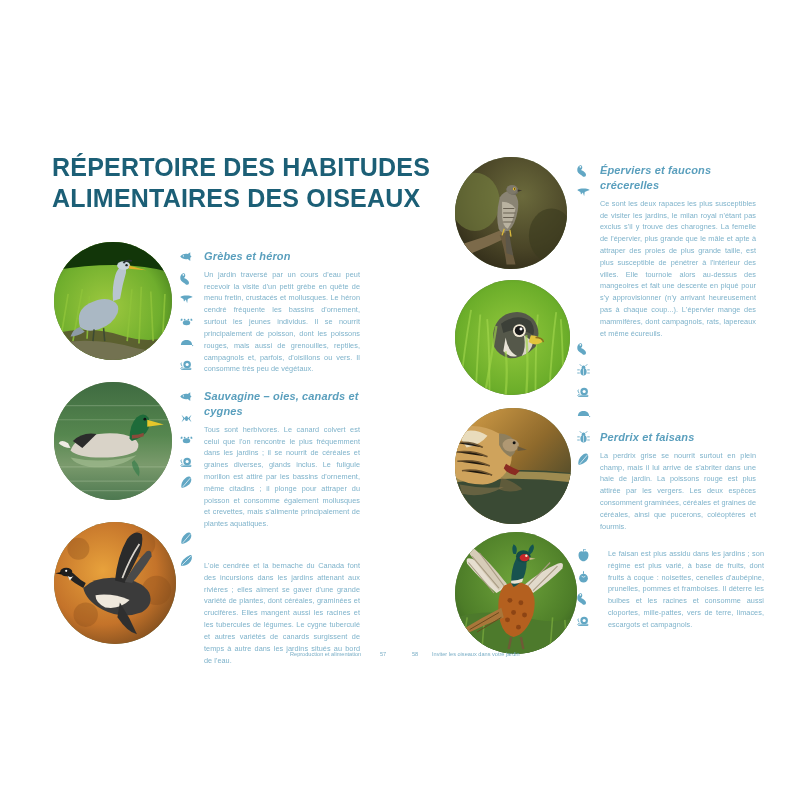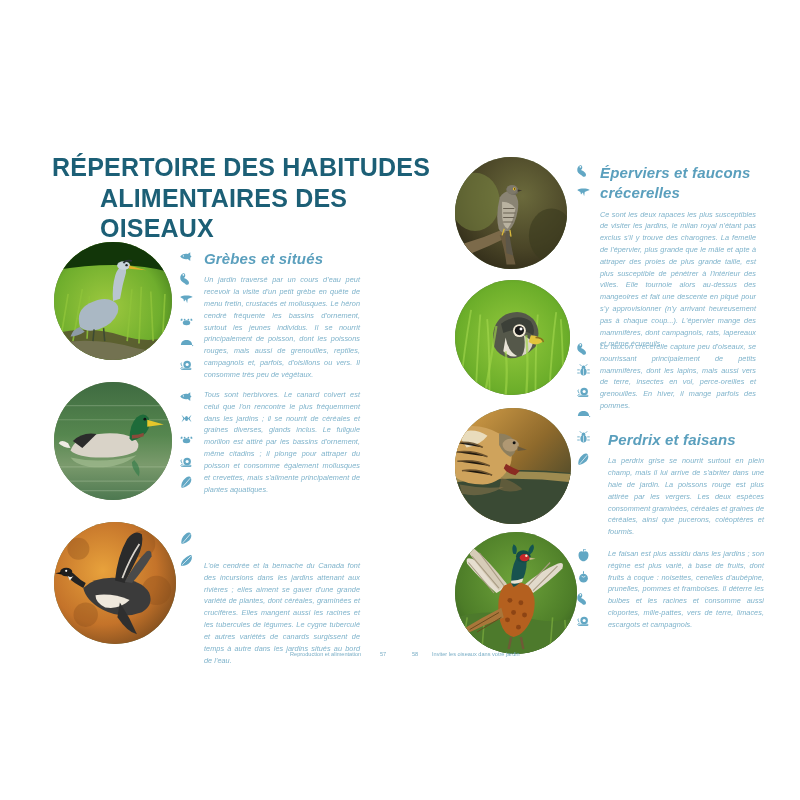--- a/index.html
+++ b/index.html
@@ -13,51 +13,50 @@
 
   
   .title{
     position:absolute;left:52px;top:152px;width:380px;
     color:#1c5f76;
     font-size:25px;
     font-weight:bold;
     line-height:1.22;
     letter-spacing:.2px;
   }
-  .title .l2{display:block;margin-left:48px;}
+  .title .l2{display:block;}
   .photo{
     position:absolute;
     border-radius:50%;
     overflow:hidden;
     background:#6a7f54;
   }
 
   
   .icons{position:absolute;width:20px;}
   .icons svg{display:block;width:17px;height:15px;margin:0 auto 6.5px auto;fill:#62a7c4;}
 
   
   .txt{position:absolute;color:#6fa9c3;}
   .heading{
     color:#5a9fbd;
     font-style:italic;
-    font-size:15px;
+    font-size:11px;
     font-weight:bold;
     line-height:1.35;
     margin:0 0 5px 0;
     letter-spacing:.15px;
   }
   .para{
     font-size:7.3px;
     line-height:1.62;
     text-align:justify;
     color:#7fb3cb;
     margin:0;
     letter-spacing:.05px;
-    font-style:italic;
   }
 
   
   .footer{position:absolute;top:651px;left:0;width:800px;height:12px;}
   .f-left{position:absolute;left:290px;font-size:5.6px;color:#7aaec6;}
   .f-lnum{position:absolute;left:380px;font-size:5.6px;color:#7aaec6;}
   .f-rnum{position:absolute;left:412px;font-size:5.6px;color:#7aaec6;}
   .f-right{position:absolute;left:432px;font-size:5.6px;color:#7aaec6;}
 </style>
 </head>
@@ -128,21 +127,21 @@
         <path d="M21 16c1 0 2 1 2 1l-2 1zM4 17l-1 3M9 17v3M15 17v3M20 17l1 3"></path>
       </svg>
     <svg viewBox="0 0 24 24">
         <circle cx="13" cy="12" r="6"></circle>
         <circle cx="13" cy="12" r="2.5" fill="#fff"></circle>
         <path d="M7 18h12v2H5c-2 0-3-2-1-3zM5 15l-2-4M3 11l1-2" stroke="#62a7c4" stroke-width="1.5" fill="none"></path>
       </svg>
   </div>
 
   <div class="txt" style="left:204px;top:249px;width:156px;">
-    <p class="heading">Grèbes et situés</p>
+    <p class="heading">Grèbes et héron</p>
     <p class="para">Un jardin traversé par un cours d'eau peut recevoir la visite d'un petit grèbe en quête de menu fretin, crustacés et mollusques. Le héron cendré fréquente les bassins d'ornement, surtout les jeunes individus. Il se nourrit principalement de poisson, dont les poissons rouges, mais aussi de grenouilles, reptiles, campagnols et, parfois, d'oisillons ou vers. Il consomme très peu de végétaux.</p>
   </div>
 
   <div class="photo" style="left:54px;top:382px;width:118px;height:118px;">
     <svg viewBox="0 0 100 100" style="width:100%;height:100%;display:block;">
       <defs>
         <linearGradient id="water" x1="0" y1="0" x2="0" y2="1">
           <stop offset="0%" stop-color="#3f6b41"></stop>
             <stop offset="45%" stop-color="#56874f"></stop>
           <stop offset="70%" stop-color="#7a9a6c"></stop>
@@ -187,20 +186,21 @@
         <circle cx="13" cy="12" r="2.5" fill="#fff"></circle>
         <path d="M7 18h12v2H5c-2 0-3-2-1-3zM5 15l-2-4M3 11l1-2" stroke="#62a7c4" stroke-width="1.5" fill="none"></path>
       </svg>
     <svg viewBox="0 0 24 24">
         <path d="M18 3c3 3 2 9-3 13S6 21 4 20c-1-2 0-9 4-13S15 1 18 3z"></path>
         <path d="M6 19L18 5" stroke="#fff" stroke-width="1.1"></path>
       </svg>
   </div>
 
   <div class="txt" style="left:204px;top:389px;width:156px;">
+    <p class="heading">Sauvagine – oies, canards et cygnes</p>
     <p class="para">Tous sont herbivores. Le canard colvert est celui que l'on rencontre le plus fréquemment dans les jardins ; il se nourrit de céréales et graines diverses, glands inclus. Le fuligule morillon est attiré par les bassins d'ornement, même citadins ; il plonge pour attraper du poisson et consomme également mollusques et crevettes, mais s'alimente principalement de plantes aquatiques.</p>
   </div>
 
   <div class="photo" style="left:54px;top:522px;width:122px;height:122px;">
     <svg viewBox="0 0 100 100" style="width:100%;height:100%;display:block;">
       <defs>
         <radialGradient id="autumn" cx="40%" cy="40%" r="80%">
           <stop offset="0%" stop-color="#e8a23c"></stop>
             <stop offset="55%" stop-color="#c4732a"></stop>
           <stop offset="100%" stop-color="#5c3a18"></stop>
@@ -343,23 +343,20 @@
         <circle cx="13" cy="12" r="6"></circle>
         <circle cx="13" cy="12" r="2.5" fill="#fff"></circle>
         <path d="M7 18h12v2H5c-2 0-3-2-1-3zM5 15l-2-4M3 11l1-2" stroke="#62a7c4" stroke-width="1.5" fill="none"></path>
       </svg>
     <svg viewBox="0 0 24 24">
         <path d="M3 16c0-5 4-8 9-8s9 3 9 8z"></path>
         <path d="M21 16c1 0 2 1 2 1l-2 1zM4 17l-1 3M9 17v3M15 17v3M20 17l1 3"></path>
       </svg>
   </div>
 
-  <div class="txt" style="left:600px;top:341px;width:156px;">
-    <p class="para">Le faucon crécerelle capture peu d'oiseaux, se nourrissant principalement de petits mammifères, dont les lapins, mais aussi vers de terre, insectes en vol, perce-oreilles et grenouilles. En hiver, il mange parfois des pommes.</p>
-  </div>
 
   <div class="photo" style="left:455px;top:408px;width:116px;height:116px;">
     <svg viewBox="0 0 100 100" style="width:100%;height:100%;display:block;">
       <defs>
         <linearGradient id="pBg" x1="0" y1="0" x2="1" y2="1">
           <stop offset="0%" stop-color="#d9a24a"></stop>
             <stop offset="50%" stop-color="#8f6a2c"></stop>
           <stop offset="100%" stop-color="#2f3b2a"></stop>
         </linearGradient>
       </defs>
@@ -392,21 +389,21 @@
         <circle cx="12" cy="7" r="3"></circle>
         <path d="M9 5L6 2M15 5l3-3M6 11H2M18 11h4M6 16H2M18 16h4" stroke="#62a7c4" stroke-width="1.4"></path>
         <path d="M12 9v10" stroke="#fff" stroke-width="1"></path>
       </svg>
     <svg viewBox="0 0 24 24">
         <path d="M18 3c3 3 2 9-3 13S6 21 4 20c-1-2 0-9 4-13S15 1 18 3z"></path>
         <path d="M6 19L18 5" stroke="#fff" stroke-width="1.1"></path>
       </svg>
   </div>
 
-  <div class="txt" style="left:600px;top:430px;width:156px;margin-left:8px;">
+  <div class="txt" style="left:600px;top:430px;width:156px;">
     <p class="heading">Perdrix et faisans</p>
     <p class="para">La perdrix grise se nourrit surtout en plein champ, mais il lui arrive de s'abriter dans une haie de jardin. La poissons rouge est plus attirée par les vergers. Les deux espèces consomment graminées, céréales et graines de céréales, ainsi que pucerons, coléoptères et fourmis.</p>
   </div>
 
   <div class="photo" style="left:455px;top:532px;width:122px;height:122px;">
     <svg viewBox="0 0 100 100" style="width:100%;height:100%;display:block;">
       <defs>
         <radialGradient id="phBg" cx="50%" cy="40%" r="80%">
           <stop offset="0%" stop-color="#6ea33a"></stop>
             <stop offset="60%" stop-color="#4d7d28"></stop>

